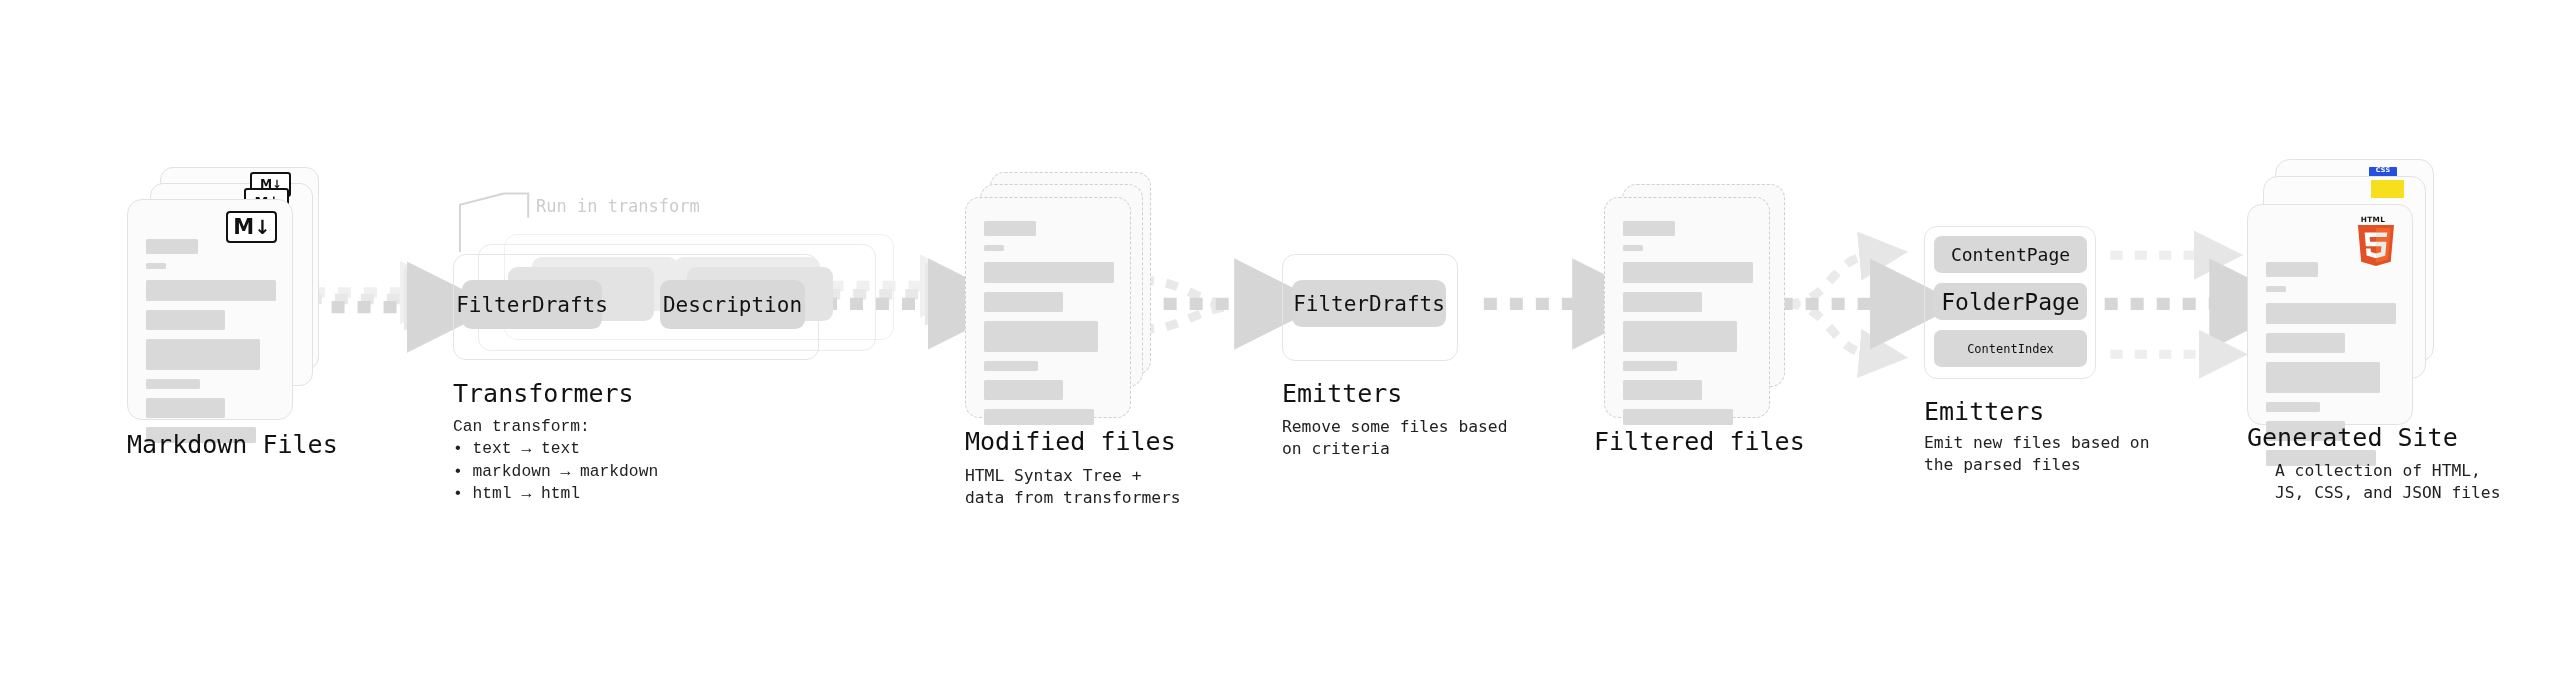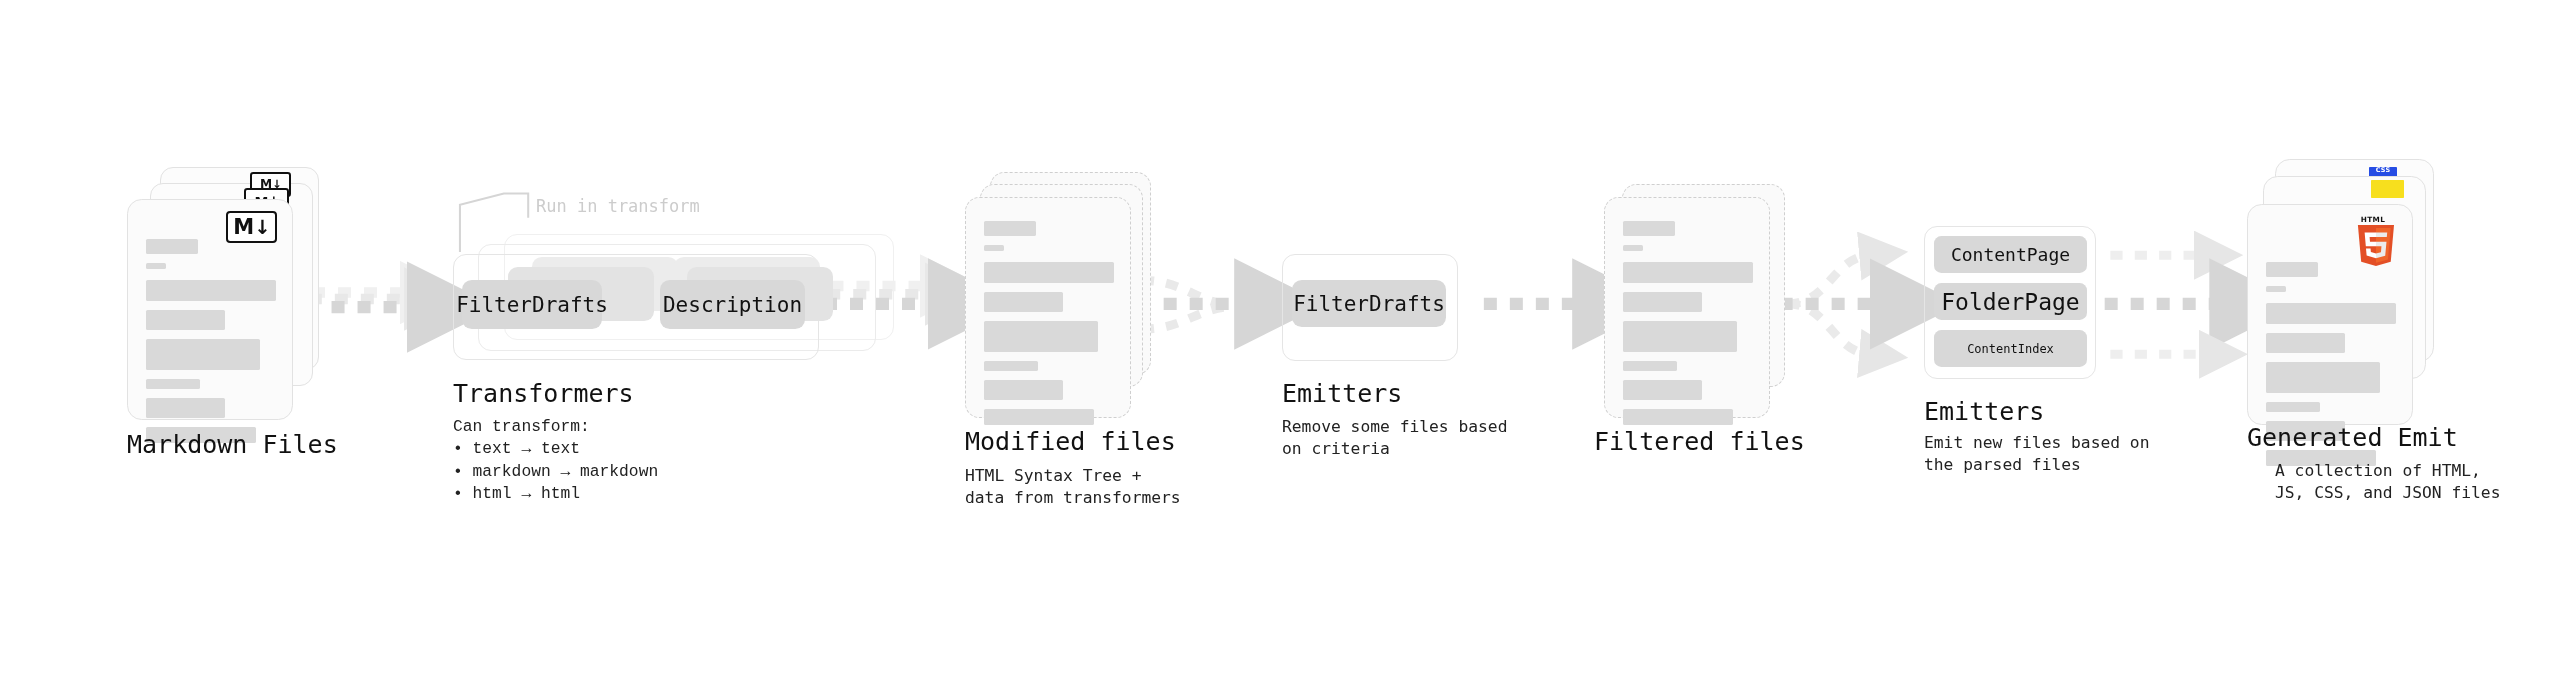--- a/index.html
+++ b/index.html
@@ -328,19 +328,19 @@
         <div class="bar" style="width:19.5px;height:6.5px;margin-bottom:11.4px;"></div>
         <div class="bar" style="width:100%;height:20.3px;"></div>
         <div class="bar" style="width:61%;height:20.3px;"></div>
         <div class="bar" style="width:88%;height:31px;"></div>
         <div class="bar" style="width:42%;height:9.8px;"></div>
         <div class="bar" style="width:61%;height:20.3px;"></div>
         <div class="bar" style="width:85%;height:16.3px;"></div>
       </div>
     </div>
 
-    <div class="title" style="left:2247px;top:423px;">Generated Emit</div>
+    <div class="title" style="left:2247px;top:423px;">Generated Site</div>
     <div class="caption" style="left:2247px;top:460px;width:293px;margin-left:28px;">A collection of HTML,
 JS, CSS, and JSON files</div>
   </div>
 
 </div>
 
 
 </body></html>

